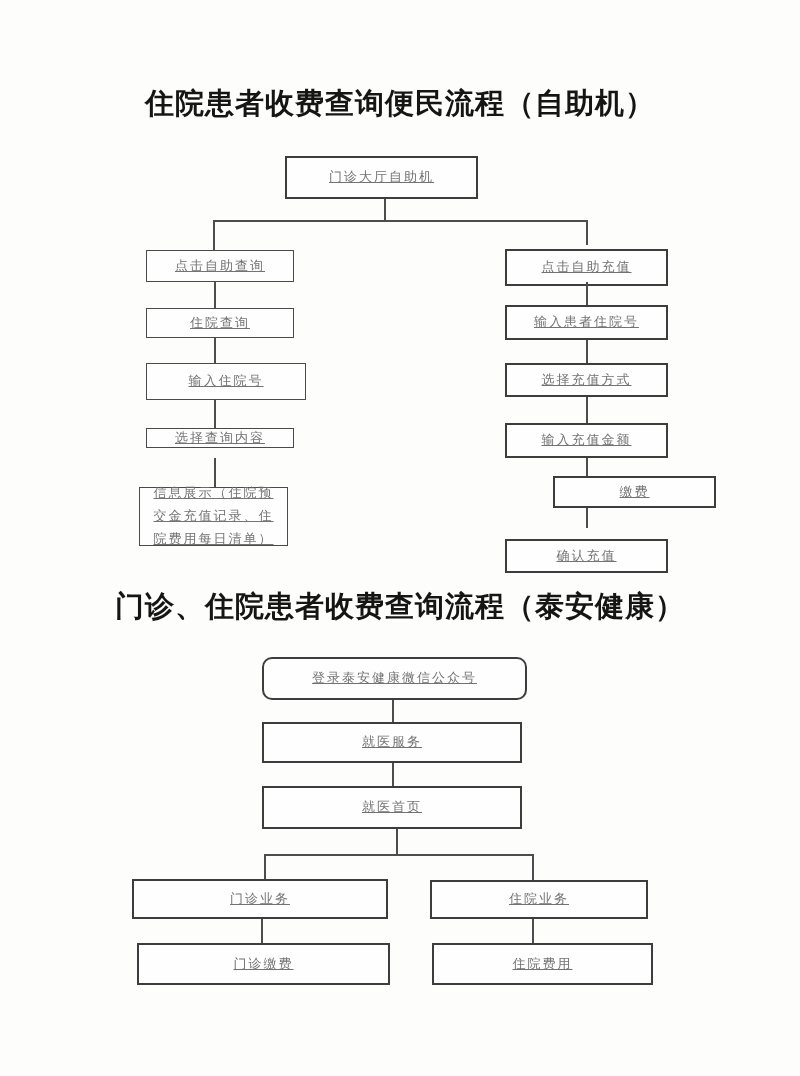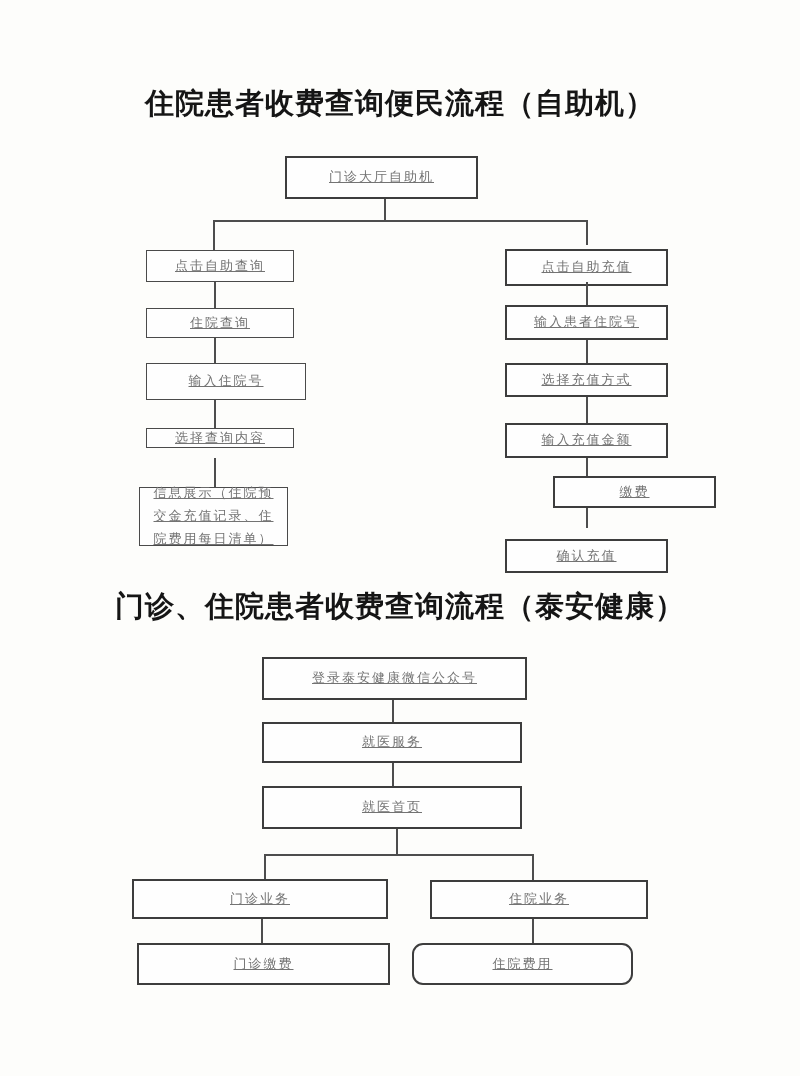--- a/index.html
+++ b/index.html
@@ -76,34 +76,34 @@
   <div class="node" style="left:505px;top:423px;width:163px;height:35px;">输入充值金额</div>
   <div class="vline" style="left:586px;top:458px;height:18px;"></div>
 
   <div class="node" style="left:505px;top:476px;width:163px;height:32px;margin-left:48px;">缴费</div>
   <div class="vline" style="left:586px;top:508px;height:20px;"></div>
 
   <div class="node" style="left:505px;top:528px;width:163px;height:34px;margin-top:11px;">确认充值</div>
 
   <div class="chart-title" style="top:589px;">门诊、住院患者收费查询流程（泰安健康）</div>
 
-  <div class="node" style="left:262px;top:657px;width:265px;height:43px;">登录泰安健康微信公众号</div>
+  <div class="node" style="left:262px;top:657px;width:265px;height:43px;border-radius:10px;">登录泰安健康微信公众号</div>
   <div class="vline" style="left:392px;top:700px;height:22px;"></div>
 
   <div class="node" style="left:262px;top:722px;width:260px;height:41px;">就医服务</div>
   <div class="vline" style="left:392px;top:763px;height:23px;"></div>
 
   <div class="node" style="left:262px;top:786px;width:260px;height:43px;">就医首页</div>
 
   <div class="vline" style="left:396px;top:829px;height:27px;"></div>
   <div class="hline" style="left:264px;top:854px;width:270px;"></div>
   <div class="vline" style="left:264px;top:854px;height:25px;"></div>
   <div class="vline" style="left:532px;top:854px;height:26px;"></div>
 
   <div class="node" style="left:132px;top:879px;width:256px;height:40px;">门诊业务</div>
   <div class="vline" style="left:261px;top:919px;height:24px;"></div>
   <div class="node" style="left:137px;top:943px;width:253px;height:42px;">门诊缴费</div>
 
   <div class="node" style="left:430px;top:880px;width:218px;height:39px;">住院业务</div>
   <div class="vline" style="left:532px;top:919px;height:24px;"></div>
-  <div class="node" style="left:412px;top:943px;width:221px;height:42px;border-radius:11px;">住院费用</div>
+  <div class="node" style="left:432px;top:943px;width:221px;height:42px;">住院费用</div>
 
 </div>
 
 </body></html>

